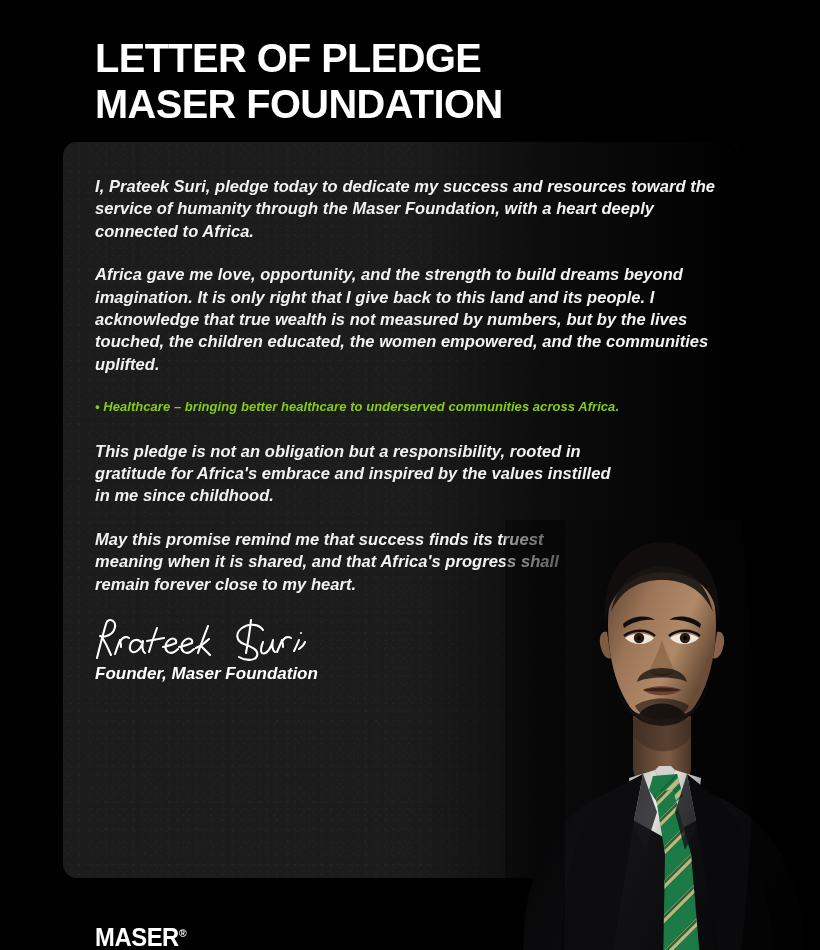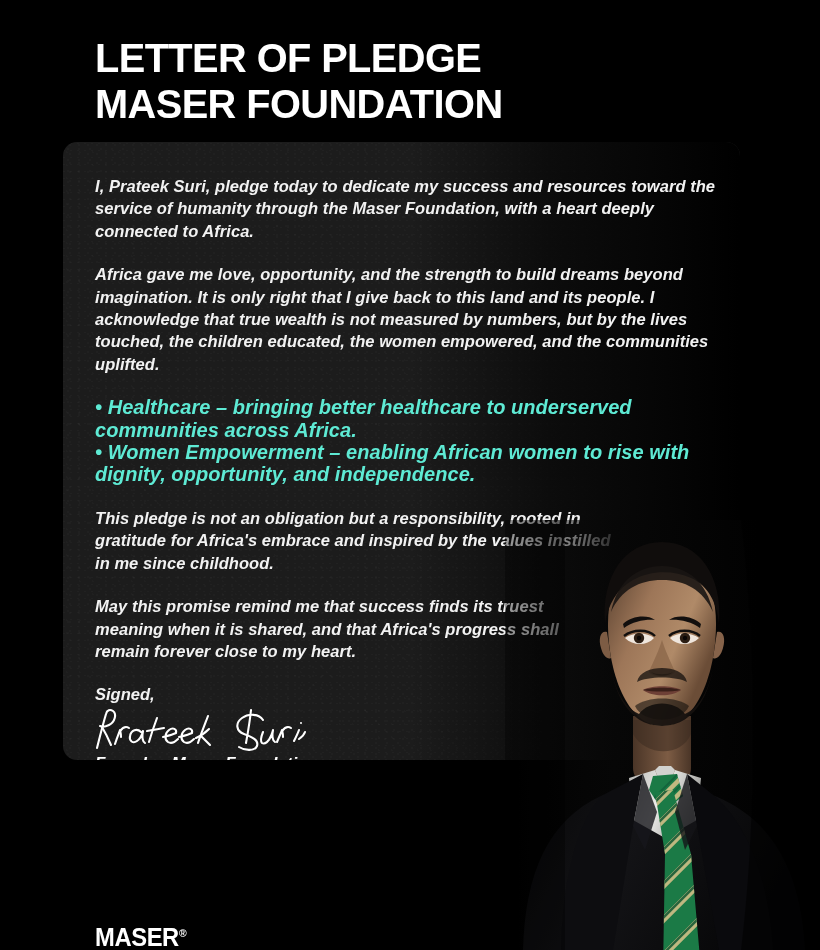--- a/index.html
+++ b/index.html
@@ -37,21 +37,21 @@
     transform: scaleX(0.97);
     transform-origin: left center;
   }
 
   
   .card {
     position: absolute;
     left: 63px;
     top: 142px;
     width: 677px;
-    height: 618px;
+    height: 736px;
     background: #1c1c1c;
     border-radius: 14px;
     overflow: hidden;
     z-index: 2;
   }
   .card-noise {
     position: absolute;
     inset: 0;
     background-image:
       radial-gradient(circle at 12% 22%, rgba(255,255,255,0.022) 0 1px, transparent 1px),
@@ -86,23 +86,23 @@
     line-height: 22.4px;
     color: #f2f2f2;
     letter-spacing: 0.05px;
     margin-bottom: 21px;
   }
   .para.tight { margin-bottom: 0; }
   .bullet {
     font-family: "Liberation Sans", sans-serif;
     font-style: italic;
     font-weight: 600;
-    font-size: 20px;
+    font-size: 13px;
     line-height: 22.4px;
-    color: #5eead4;
+    color: #84cc16;
     letter-spacing: 0.05px;
   }
   .bullets { margin-bottom: 21px; }
 
   .para-narrow { width: 520px; }
   .para-narrow2 { width: 512px; }
 
   
   .sign-block { margin-top: 2px; }
   .signed-label {
@@ -176,29 +176,27 @@
   <div class="card-fade"></div>
 
   <div class="letter">
 
     <p class="para">I, Prateek Suri, pledge today to dedicate my success and resources toward the service of humanity through the Maser Foundation, with a heart deeply connected to Africa.</p>
 
     <p class="para">Africa gave me love, opportunity, and the strength to build dreams beyond imagination. It is only right that I give back to this land and its people. I acknowledge that true wealth is not measured by numbers, but by the lives touched, the children educated, the women empowered, and the communities uplifted.</p>
 
     <div class="bullets">
       <p class="bullet">• Healthcare – bringing better healthcare to underserved communities across Africa.</p>
-      <p class="bullet">• Women Empowerment – enabling African women to rise with dignity, opportunity, and independence.</p>
     </div>
 
     <p class="para para-narrow">This pledge is not an obligation but a responsibility, rooted in gratitude for Africa's embrace and inspired by the values instilled in me since childhood.</p>
 
     <p class="para para-narrow2">May this promise remind me that success finds its truest meaning when it is shared, and that Africa's progress shall remain forever close to my heart.</p>
 
     <div class="sign-block">
-      <div class="signed-label">Signed,</div>
 
       <svg class="signature-svg" width="215" height="46" viewBox="0 0 215 46" aria-hidden="true">
         <g fill="none" stroke="#ffffff" stroke-width="2.1" stroke-linecap="round" stroke-linejoin="round">
 
           <path d="M6 42 C9 30 12 18 15 8 C16 4 19 3 22 5 C26 8 24 16 18 19 C14 21 11 21 9 20"></path>
           <path d="M11 21 C14 26 17 32 20 39"></path>
 
           <path d="M24 38 C26 32 28 27 29 24 C29.5 26 30 29 30 31"></path>
           <path d="M29 25 C32 21 35 20 38 22"></path>
 

